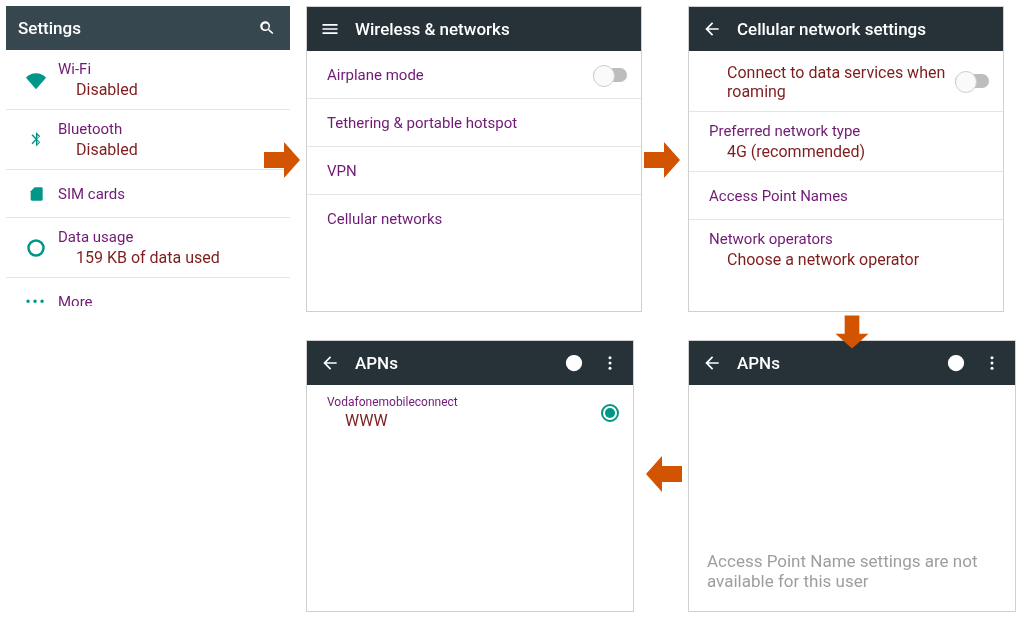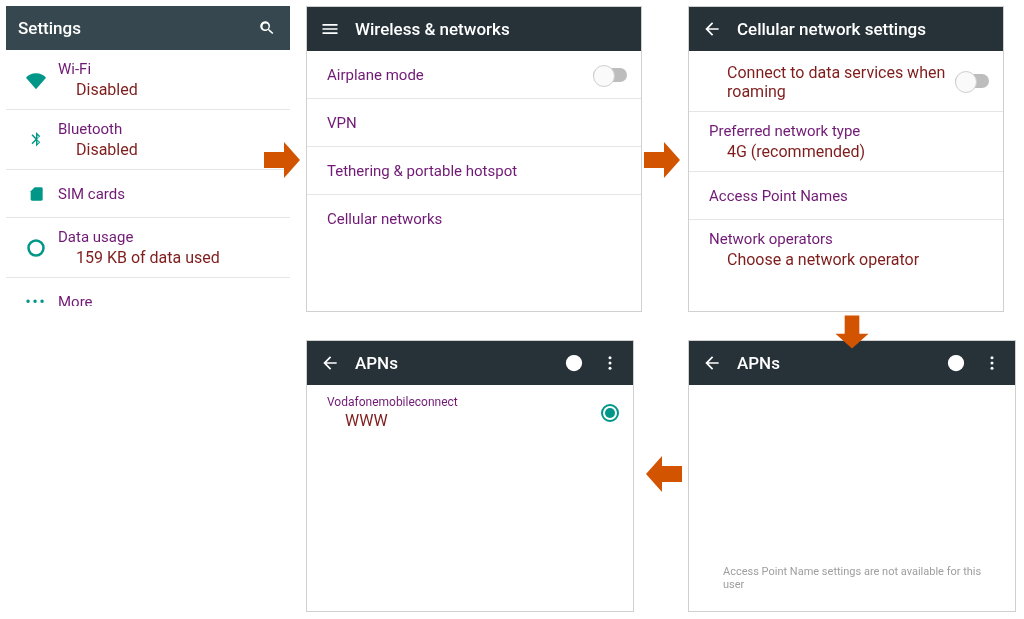--- a/index.html
+++ b/index.html
@@ -76,23 +76,23 @@
     fill:#d35400;
   }
   
   #p1{left:6px;  top:6px;  width:284px; height:300px; border:none;}
   #p1 .appbar{background:#37474F;}
   #p2{left:306px;top:6px;  width:336px; height:306px;}
   #p3{left:688px;top:6px;  width:316px; height:306px;}
   #p4{left:688px;top:340px;width:328px; height:272px;}
   #p5{left:306px;top:340px;width:328px; height:272px;}
   .msg{
-    font-size:11px;color:#9e9e9e;
+    font-size:17px;color:#9e9e9e;
     padding:0 18px;
-    position:absolute; bottom:20px; left:16px; right:0;
+    position:absolute; bottom:20px; left:0; right:0;
   }
 </style>
 </head>
 <body>
 
 <div id="p1" class="panel">
   <div class="appbar">
     <span class="appbar-title">Settings</span>
     <span class="icon-btn">
       <svg width="18" height="18" viewBox="0 0 24 24">
@@ -168,26 +168,26 @@
   </div>
 
   <div class="list-row">
     <div class="text">
         <div class="title">Airplane mode</div>
       </div>
     <div class="switch"></div>
   </div>
   <div class="list-row">
     <div class="text">
+        <div class="title">Tethering &amp; portable hotspot</div>
+      </div>
+  </div>
+  <div class="list-row">
+    <div class="text">
         <div class="title">VPN</div>
-      </div>
-  </div>
-  <div class="list-row">
-    <div class="text">
-        <div class="title">Tethering &amp; portable hotspot</div>
       </div>
   </div>
   <div class="list-row">
     <div class="text">
         <div class="title">Cellular networks</div>
       </div>
   </div>
 </div>
 
 <div id="p3" class="panel">

